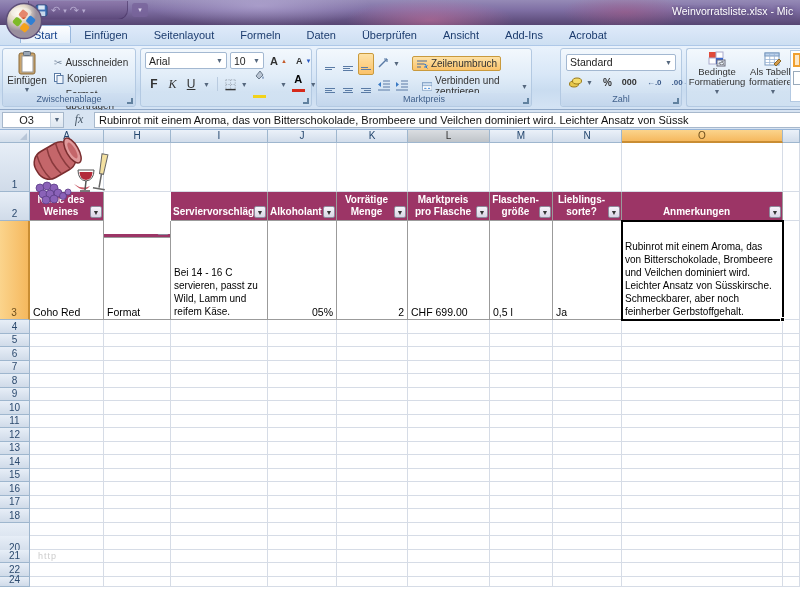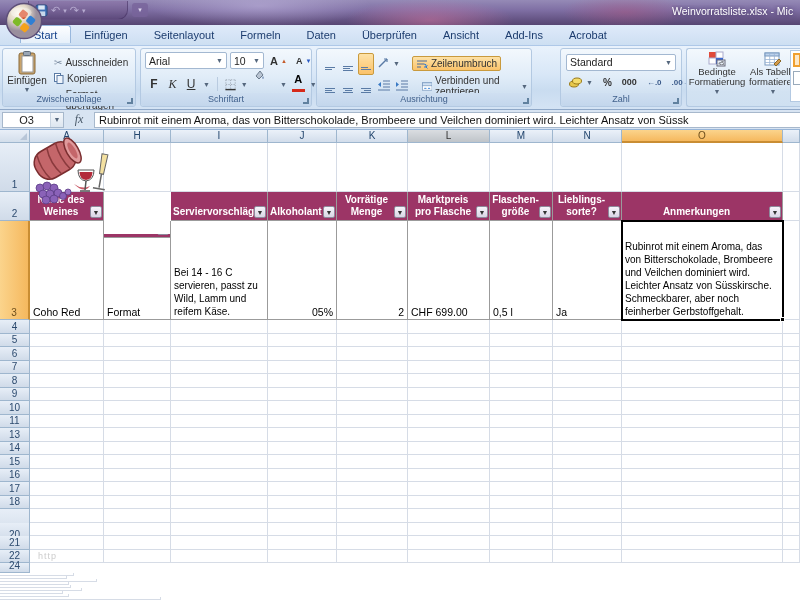--- a/index.html
+++ b/index.html
@@ -215,21 +215,20 @@
           </svg>
           <span class="caret">▼</span>
         <span style="display:inline-block;"><svg width="13" height="10" viewBox="0 0 13 10">
               <path d="M3 6 L7 1 L10 5 L6 9 Z" fill="#b9c4d2" stroke="#6a7a8c"></path>
               <path d="M10 6 q2 2.4 0 3 q-2 -0.6 0 -3" fill="#8aa0c0"></path>
             </svg><span class="underbar" style="background:#f2d21a;"></span></span>
           <span class="caret">▼</span>
         <span style="display:inline-block;text-align:center;font-weight:bold;font-size:11px;line-height:9px;">A<br><span class="underbar" style="background:#d62a1a;"></span></span>
           <span class="caret">▼</span>
       </div>
-      <div class="grp-label">Schriftart</div>
       <div class="launcher"></div>
     </div>
 
     <div class="grp" style="left:316px;width:216px;">
       <div style="position:absolute;left:5px;top:3px;display:flex;gap:2px;align-items:center;">
         <span class="albtn"><span class="al">
               <span></span>
               <span class="sh"></span>
             </span></span>
         <span class="albtn"><span class="al">
@@ -286,21 +285,21 @@
         <span class="rbtn">
             <svg width="14" height="11" viewBox="0 0 14 11">
               <rect x="0.5" y="0.5" width="13" height="10" fill="#fff" stroke="#7a9ac0"></rect>
               <rect x="0.5" y="0.5" width="13" height="4" fill="#cfe0f2" stroke="#7a9ac0"></rect>
               <path d="M3 8 L6 8 M11 8 L8 8" stroke="#2a7ad4" stroke-width="1.2"></path>
             </svg>
             <span>Verbinden und zentrieren</span>
             <span class="caret">▼</span>
           </span>
       </div>
-      <div class="grp-label">Ausrichtung</div>
+      <div class="grp-label">Marktpreis</div>
       <div class="launcher"></div>
     </div>
 
     <div class="grp" style="left:560px;width:122px;">
       <div style="position:absolute;left:5px;top:3px;">
         <span class="sel-box" style="width:110px;">
             <span>Standard</span>
             <span class="caret">▼</span>
           </span>
       </div>
@@ -544,20 +543,33 @@
           <div class="cell" style="width: 97px;"></div>
           <div class="cell" style="width: 69px;"></div>
           <div class="cell" style="width: 71px;"></div>
           <div class="cell" style="width: 82px;"></div>
           <div class="cell" style="width: 63px;"></div>
           <div class="cell" style="width: 69px;"></div>
           <div class="cell" style="width: 161px;"></div>
           <div class="cell" style="width: 17px;"></div>
         </div>
         <div class="row" style="height: 13.5px;">
+          <div class="rowh" style="height: 13.5px;">12</div>
+          <div class="cell" style="width: 74px;"></div>
+          <div class="cell" style="width: 67px;"></div>
+          <div class="cell" style="width: 97px;"></div>
+          <div class="cell" style="width: 69px;"></div>
+          <div class="cell" style="width: 71px;"></div>
+          <div class="cell" style="width: 82px;"></div>
+          <div class="cell" style="width: 63px;"></div>
+          <div class="cell" style="width: 69px;"></div>
+          <div class="cell" style="width: 161px;"></div>
+          <div class="cell" style="width: 17px;"></div>
+        </div>
+        <div class="row" style="height: 13.5px;">
           <div class="rowh" style="height: 13.5px;">13</div>
           <div class="cell" style="width: 74px;"></div>
           <div class="cell" style="width: 67px;"></div>
           <div class="cell" style="width: 97px;"></div>
           <div class="cell" style="width: 69px;"></div>
           <div class="cell" style="width: 71px;"></div>
           <div class="cell" style="width: 82px;"></div>
           <div class="cell" style="width: 63px;"></div>
           <div class="cell" style="width: 69px;"></div>
           <div class="cell" style="width: 161px;"></div>
@@ -673,21 +685,21 @@
           <div class="cell" style="width: 67px;"></div>
           <div class="cell" style="width: 97px;"></div>
           <div class="cell" style="width: 69px;"></div>
           <div class="cell" style="width: 71px;"></div>
           <div class="cell" style="width: 82px;"></div>
           <div class="cell" style="width: 63px;"></div>
           <div class="cell" style="width: 69px;"></div>
           <div class="cell" style="width: 161px;"></div>
           <div class="cell" style="width: 17px;"></div>
         </div>
-        <div class="row" style="height: 10px; flex-direction: column;">
+        <div class="row" style="height: 10px;">
           <div class="rowh" style="height: 10px;">24</div>
           <div class="cell" style="width: 74px;"></div>
           <div class="cell" style="width: 67px;"></div>
           <div class="cell" style="width: 97px;"></div>
           <div class="cell" style="width: 69px;"></div>
           <div class="cell" style="width: 71px;"></div>
           <div class="cell" style="width: 82px;"></div>
           <div class="cell" style="width: 63px;"></div>
           <div class="cell" style="width: 69px;"></div>
           <div class="cell" style="width: 161px;"></div>

